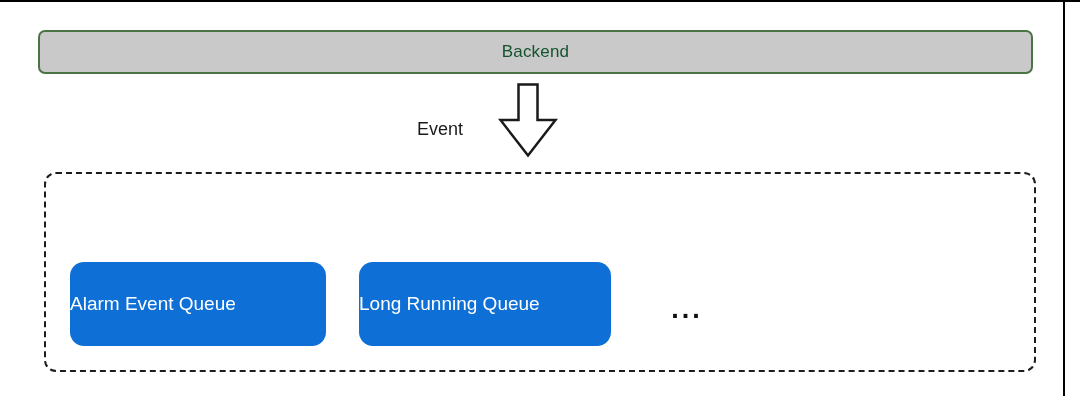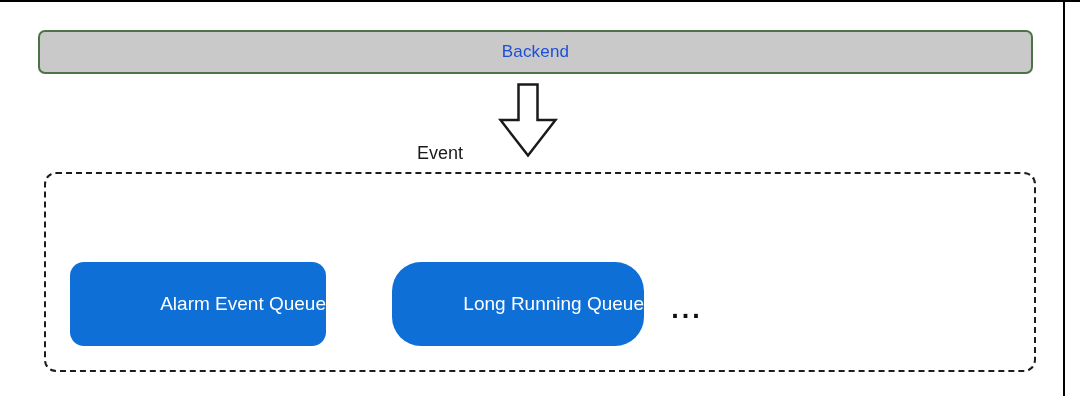--- a/index.html
+++ b/index.html
@@ -21,49 +21,49 @@
     position: absolute; left: 1063px; top: 0; width: 2px; height: 396px;
     background: #000000;
   }
   
   .bar {
     position: absolute;
     background: #c9c9c9;
     border: 2px solid #4b7445;
     border-radius: 7px;
     display: flex; align-items: center; justify-content: center;
-    color: #1d4ed8;
+    color: #14532d;
     font-size: 17px;
     letter-spacing: 0.2px;
   }
   .bar-backend { left: 38px; top: 30px; width: 995px; height: 44px; }
   .bar-thrift  { left: 19px; top: 27px; width: 954px; height: 44px; }
   
   .event-label {
     position: absolute; left: 405px; top: 119px; width: 70px;
     text-align: center;
-    color: #1a1a1a; font-size: 18px; margin-top: 24px;
+    color: #1a1a1a; font-size: 18px;
   }
   .arrow-svg { position: absolute; left: 498px; top: 83px; }
   
   .dashed-box {
     position: absolute; left: 44px; top: 172px; width: 992px; height: 200px;
     border: 2px dashed #1c1c1c;
     border-radius: 12px;
   }
   
   .queue {
     position: absolute; top: 88px; height: 84px;
     background: #0e6fd6;
     border-radius: 14px;
-    display: flex; align-items: center; justify-content: flex-end;
-    color: #ffffff; font-size: 19px; padding-left: 28px;
+    display: flex; align-items: center; justify-content: flex-start;
+    color: #ffffff; font-size: 19px;
   }
   .queue-alarm { left: 24px;  width: 256px; }
-  .queue-long  { left: 346px; width: 252px; border-radius: 29px; }
+  .queue-long  { left: 313px; width: 252px; }
   .queue-fail  { left: 698px; width: 251px; }
   .ellipsis {
     position: absolute; left: 586px; top: 88px; width: 110px; height: 84px;
     display: flex; align-items: center; justify-content: center;
     color: #111111; font-size: 27px; font-weight: 700; letter-spacing: 3px;
     padding-top: 10px;
   }
 </style>
 </head>
 <body>

